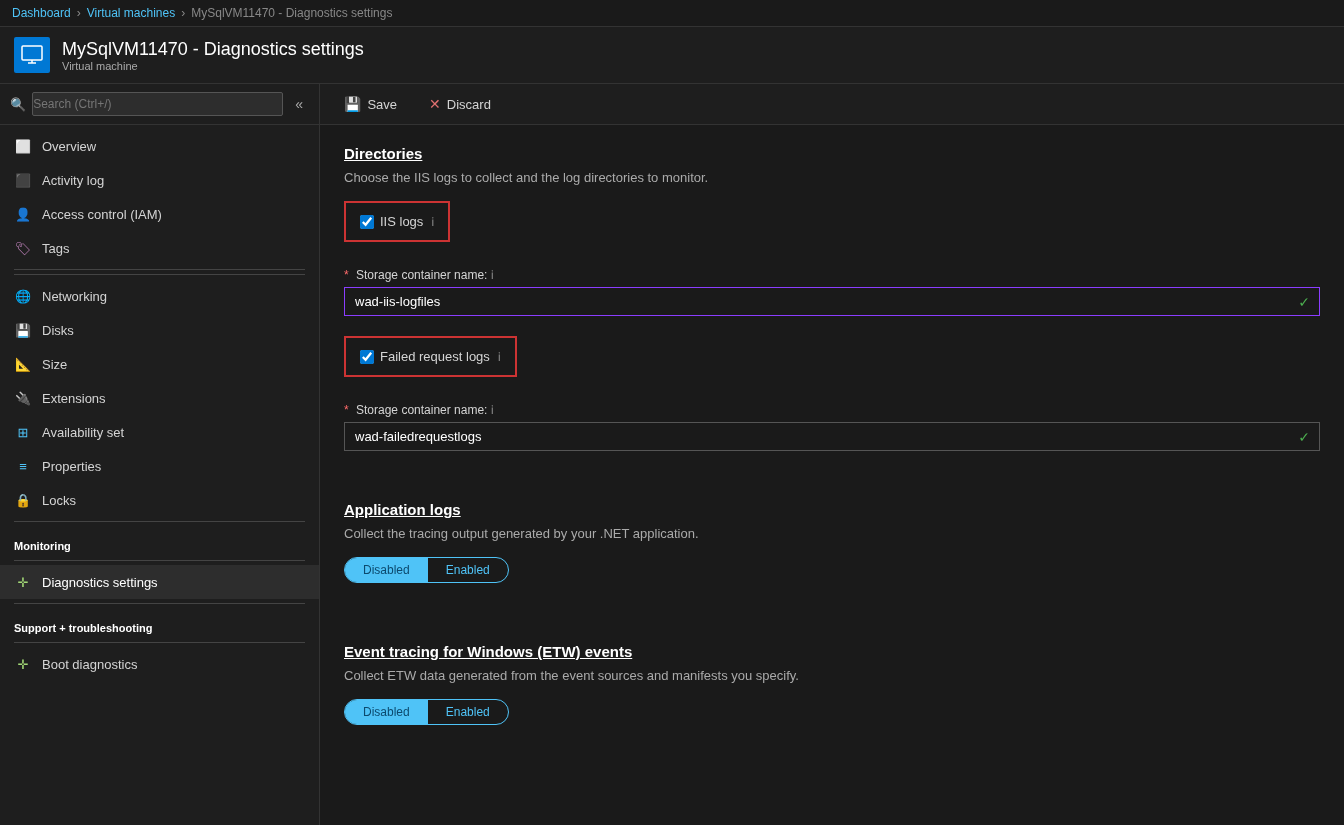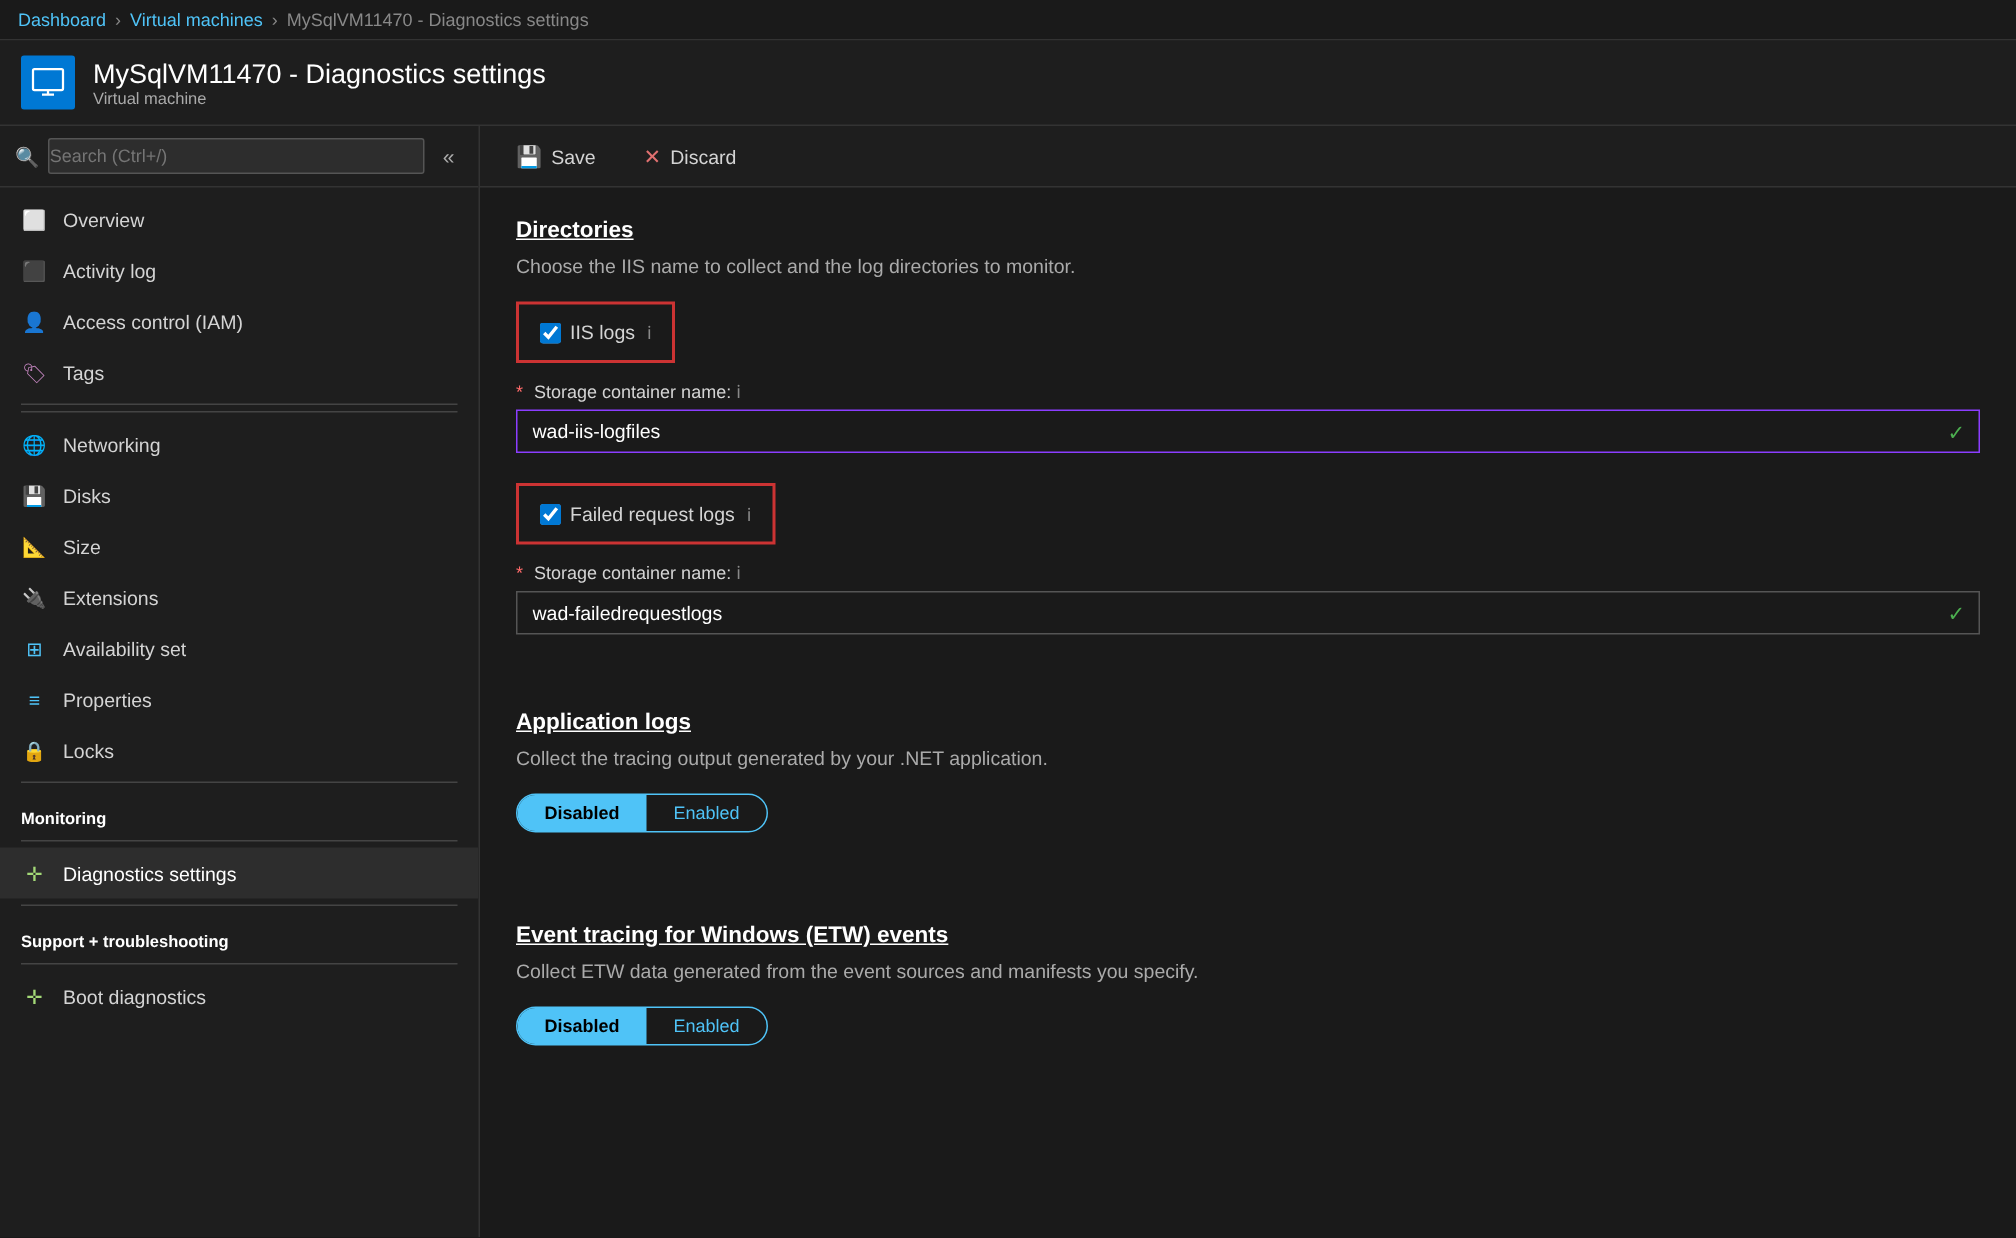--- a/index.html
+++ b/index.html
@@ -38,36 +38,36 @@
     .toolbar-btn { display: flex; align-items: center; gap: 6px; background: none; border: none; color: #d4d4d4; font-size: 13px; cursor: pointer; padding: 4px 8px; }
     .toolbar-btn .icon { font-size: 14px; }
 
     .content-body { flex: 1; overflow-y: auto; padding: 20px 24px; }
 
     
     .section-title { font-size: 15px; font-weight: 600; color: #fff; margin-bottom: 8px; text-decoration: underline; }
     .section-desc { font-size: 13px; color: #aaa; margin-bottom: 16px; }
 
     
-    .check-box-group { border: 2px solid #cc3333; padding: 10px 14px; margin-bottom: 2px; display: inline-flex; align-items: center; gap: 8px; background: transparent; }
+    .check-box-group { border: 2px solid #cc3333; padding: 10px 14px; margin-bottom: 16px; display: inline-flex; align-items: center; gap: 8px; background: transparent; }
     .check-box-group label { color: #d4d4d4; font-size: 13px; display: flex; align-items: center; gap: 6px; cursor: pointer; }
     .check-box-group input[type="checkbox"] { accent-color: #0078d4; width: 14px; height: 14px; cursor: pointer; }
     .info-icon { color: #888; font-size: 12px; cursor: pointer; }
 
     .storage-container { margin: 8px 0 20px 0; padding-left: 0; }
     .field-label { font-size: 12px; color: #d4d4d4; margin-bottom: 4px; }
     .field-label .required { color: #ff6b6b; margin-right: 4px; }
     .field-input-wrap { position: relative; }
     .field-input { width: 100%; background: #1a1a1a; border: 1px solid #8b3dff; color: #fff; padding: 6px 32px 6px 10px; font-size: 13px; outline: none; border-radius: 0; }
     .field-input-check { position: absolute; right: 10px; top: 50%; transform: translateY(-50%); color: #4caf50; font-size: 14px; }
 
     
     .toggle-group { display: inline-flex; border-radius: 20px; overflow: hidden; border: 1px solid #4fc3f7; }
     .toggle-btn { padding: 5px 18px; font-size: 12px; cursor: pointer; background: transparent; border: none; color: #4fc3f7; font-family: inherit; }
-    .toggle-btn.active { background: #4fc3f7; color: #000000; font-weight: 700; }
+    .toggle-btn.active { background: #4fc3f7; color: #0c4a6e; font-weight: 400; }
 
     .separator { height: 30px; }
 
     
     ::-webkit-scrollbar { width: 6px; }
     ::-webkit-scrollbar-track { background: #1a1a1a; }
     ::-webkit-scrollbar-thumb { background: #555; border-radius: 3px; }
 
     
     .icon-monitor { color: #4fc3f7; }
@@ -196,21 +196,21 @@
       <button class="toolbar-btn">
         <span class="icon" style="color:#e07070;">✕</span>
         <span>Discard</span>
       </button>
     </div>
 
     <div class="content-body">
 
       <div>
         <div class="section-title">Directories</div>
-        <div class="section-desc">Choose the IIS name to collect and the log directories to monitor.</div>
+        <div class="section-desc">Choose the IIS logs to collect and the log directories to monitor.</div>
 
         
         <div class="check-box-group">
           <label>
             <input type="checkbox" checked="" style="">
             <span>IIS logs</span>
           </label>
           <span class="info-icon">ℹ</span>
         </div>
 

